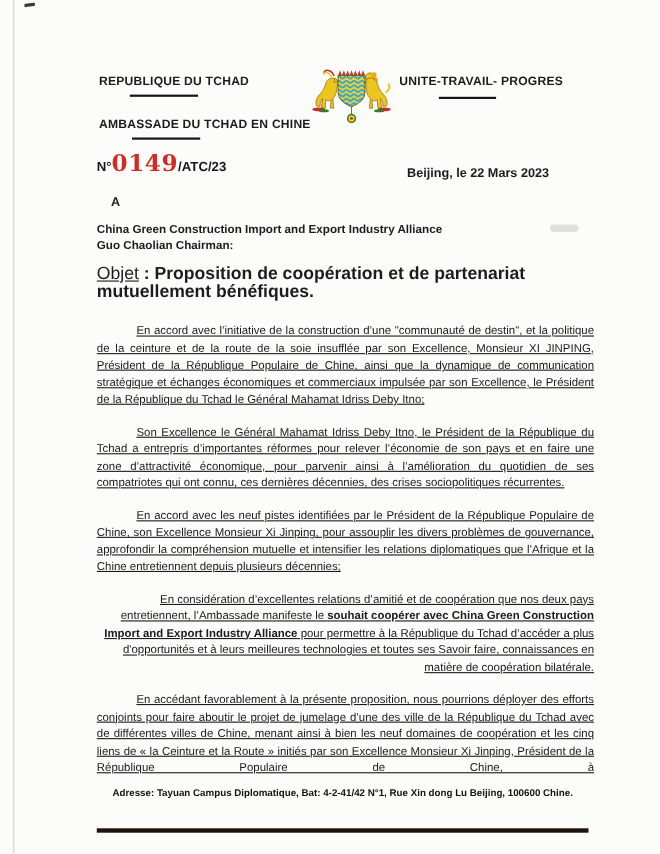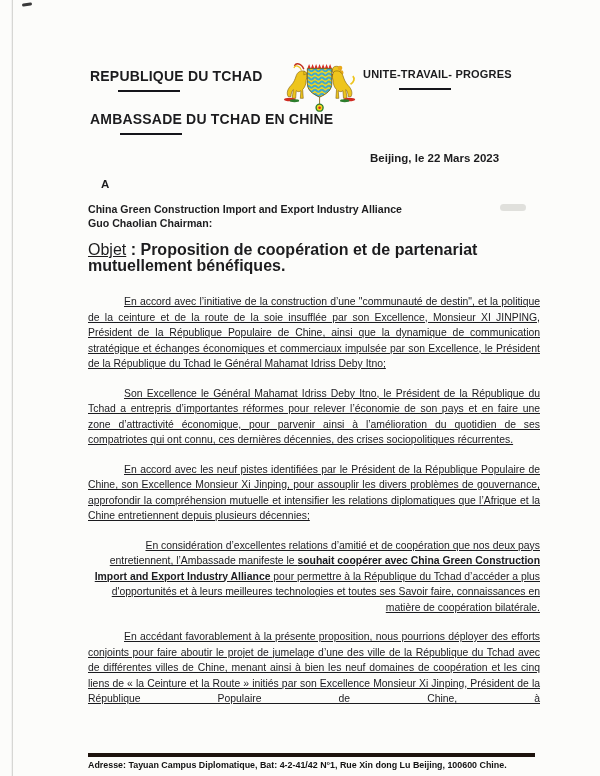--- a/index.html
+++ b/index.html
@@ -20,21 +20,21 @@
   }
   .scan-mark{
     position:absolute;left:22px;top:3px;width:10px;height:3px;
     background:#3a3a3a;transform:rotate(-8deg);border-radius:2px;
   }
   .scan-smudge{
     position:absolute;left:500px;top:204px;width:26px;height:7px;
     background:#d8d8d4;border-radius:4px;opacity:.8;
   }
   
-  .lh-left{position:absolute;left:90px;top:68px;font-weight:bold;font-size:14px;letter-spacing:.2px;}
+  .lh-left{position:absolute;left:90px;top:68px;font-weight:bold;font-size:11px;letter-spacing:.2px;}
   .lh-left .t2{margin-top:19px;}
   .rule{height:2px;background:#15151a;}
   .rule.r1{width:62px;margin:6px 0 0 28px;}
   .rule.r2{width:62px;margin:6px 0 0 30px;}
   .lh-right{position:absolute;left:363px;top:68px;font-weight:bold;font-size:11px;letter-spacing:.2px;}
   .rule.r3{width:52px;margin:8px 0 0 36px;}
   .emblem{position:absolute;left:280px;top:61px;width:78px;height:56px;}
   .emblem svg{width:100%;height:100%;}
   
   .refline{position:absolute;left:88px;top:135px;}
@@ -51,22 +51,22 @@
   
   .body-text{position:absolute;left:88px;top:294px;width:452px;font-size:10.4px;line-height:15.5px;color:#1b1b1f;text-decoration:underline;}
   .para{margin:0 0 14px 0;text-align:justify;hyphens:none;}
   .para.indent{text-indent:36px;}
   .para.ragged{text-align:right;}
   .para.fill-last{text-align-last:justify;}
   .para b{font-weight:bold;}
   
   .footer-rule{position:absolute;left:88px;top:753px;width:447px;height:4px;background:#1d130d;}
   .footer-address{
-    position:absolute;left:88px;top:760px;width:447px;
-    font-weight:bold;font-size:8.9px;color:#121212;
+    position:absolute;left:88px;top:716px;width:447px;
+    text-align:center;font-weight:bold;font-size:8.9px;color:#121212;
     white-space:nowrap;
   }
 </style>
 </head>
 <body>
 
 <div class="page">
 
   <div class="page-edge"></div>
   <div class="scan-mark"></div>
@@ -127,20 +127,23 @@
         <circle cx="67" cy="80" r="2.2" fill="#cf2a21"></circle>
       </g>
     </svg>
   </div>
 
   <div class="lh-right">
     <div>UNITE-TRAVAIL- PROGRES</div>
     <div class="rule r3"></div>
   </div>
 
+  <div class="refline">
+    <span class="ref-prefix">N°</span><span class="ref-number">0149</span><span class="ref-suffix">/ATC/23</span>
+  </div>
   <div class="dateline">Beijing, le 22 Mars 2023</div>
 
   <div class="salutation">A</div>
   <div class="recipient">
     <div>China Green Construction Import and Export Industry Alliance</div>
     <div>Guo Chaolian Chairman:</div>
   </div>
 
   <div class="subject">
     <span class="obj">Objet</span><span> : </span><span>Proposition de coopération et de partenariat mutuellement bénéfiques.</span>

